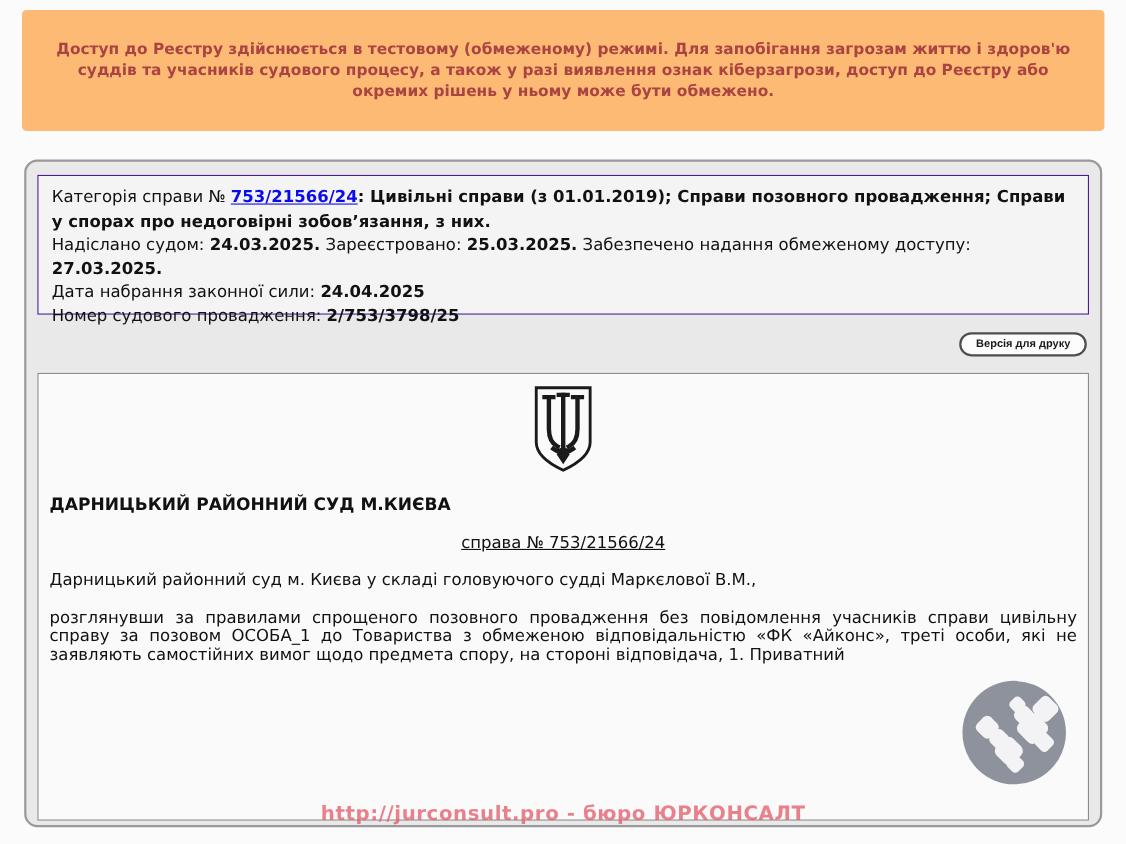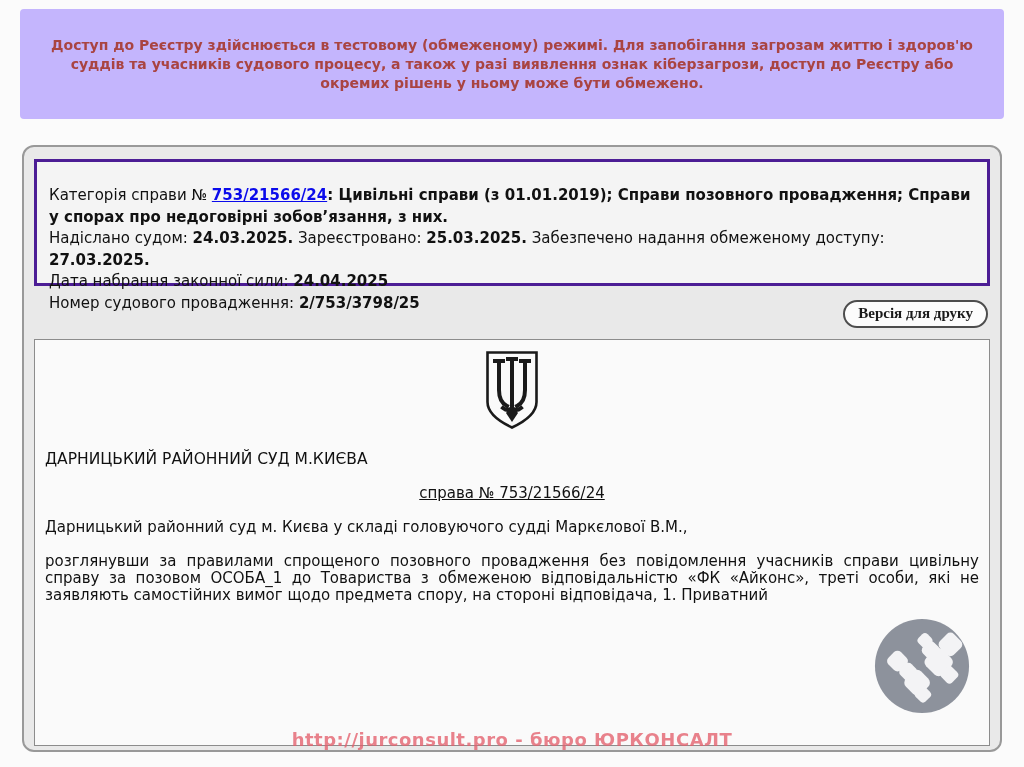--- a/index.html
+++ b/index.html
@@ -9,21 +9,21 @@
     background: #fbfbfb;
     font-family: "DejaVu Sans", "Liberation Sans", sans-serif;
     color: #111;
     overflow: hidden;
     position: relative;
   }
   
   .banner {
     margin: 9px 20px 0 20px;
     height: 110px;
-    background: #c4b5fd;
+    background: #fdba74;
     border-radius: 4px;
     display: flex; align-items: center; justify-content: center;
     padding: 0 18px;
   }
   .banner p {
     color: #a94442;
     font-weight: bold;
     font-size: 14px;
     line-height: 19px;
     text-align: center;
@@ -34,23 +34,23 @@
     left: 22px; top: 145px;
     width: 980px; height: 607px;
     background: #e9e9e9;
     border: 2px solid #999;
     border-radius: 12px;
     padding: 12px 10px;
   }
   
   .case-info {
     background: #f4f4f4;
-    border: 3px solid #4c1d95;
+    border: 1px solid #4c1d95;
     height: 127px;
-    padding: 23px 12px;
+    padding: 9px 12px;
     font-size: 15px;
     line-height: 21.5px;
   }
   .case-info b { font-weight: bold; }
   .case-link {
     color: #0b0beb;
     font-weight: bold;
     text-decoration: underline;
     cursor: pointer;
   }
@@ -59,41 +59,41 @@
     height: 28px;
     margin-top: 14px;
     text-align: right;
     padding-right: 2px;
   }
   .print-btn {
     display: inline-block;
     background: #fcfcfc;
     border: 2px solid #4d4d4d;
     border-radius: 15px;
-    font-family: Liberation Serif, serif;
+    font-family: Liberation Sans, sans-serif;
     font-weight: bold;
-    font-size: 15px;
+    font-size: 10px;
     color: #1a1a1a;
     padding: 3px 13px 4px 13px;
     cursor: pointer;
   }
   
   .doc-box {
     position: relative;
     margin-top: 11px;
     background: #fafafa;
     border: 1px solid #8c8c8c;
     height: 407px;
     padding: 8px 10px;
     overflow: hidden;
   }
   .doc-content { position: relative; z-index: 1; font-size: 15px; line-height: 17px; }
   .doc-content p { margin: 17px 0; }
   .emblem-wrap { text-align: center; margin-top: 2px; }
-  .court-title { font-weight: normal; font-size: 15.5px; }
+  .court-title { font-weight: bold; font-size: 15.5px; }
   .align-right { text-align: center; text-decoration: underline; }
   .align-center { text-align: center; font-weight: bold; }
   .justified { text-align: justify; }
   
   .gavel-mark {
     position: absolute;
     top: 277px; right: 18px;
     width: 98px; height: 98px;
     z-index: 0;
   }

